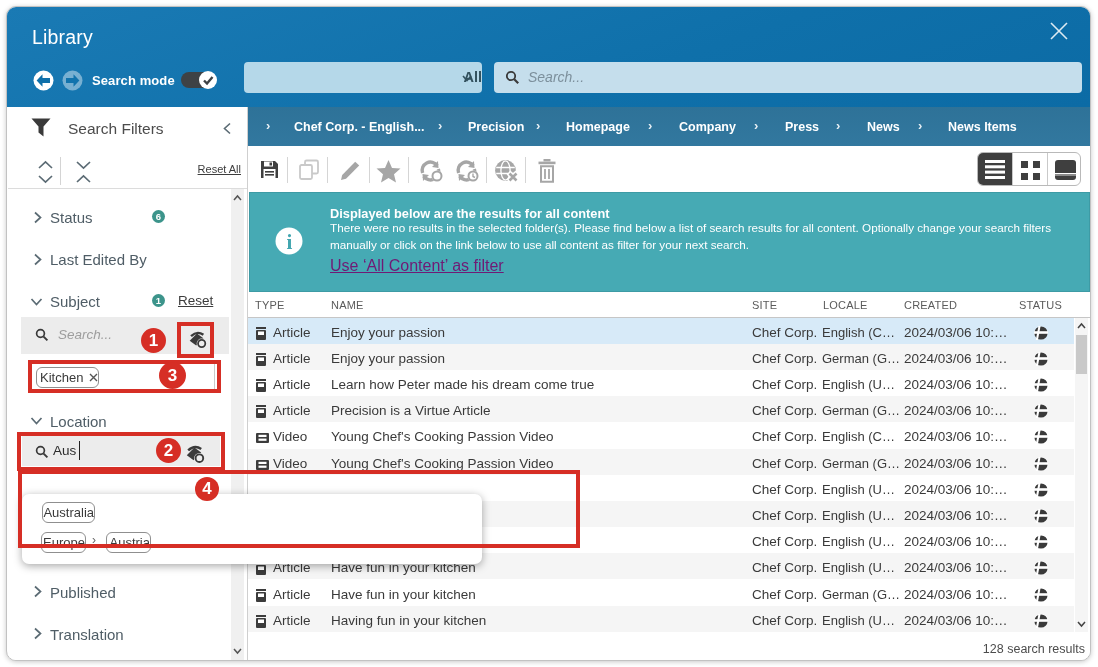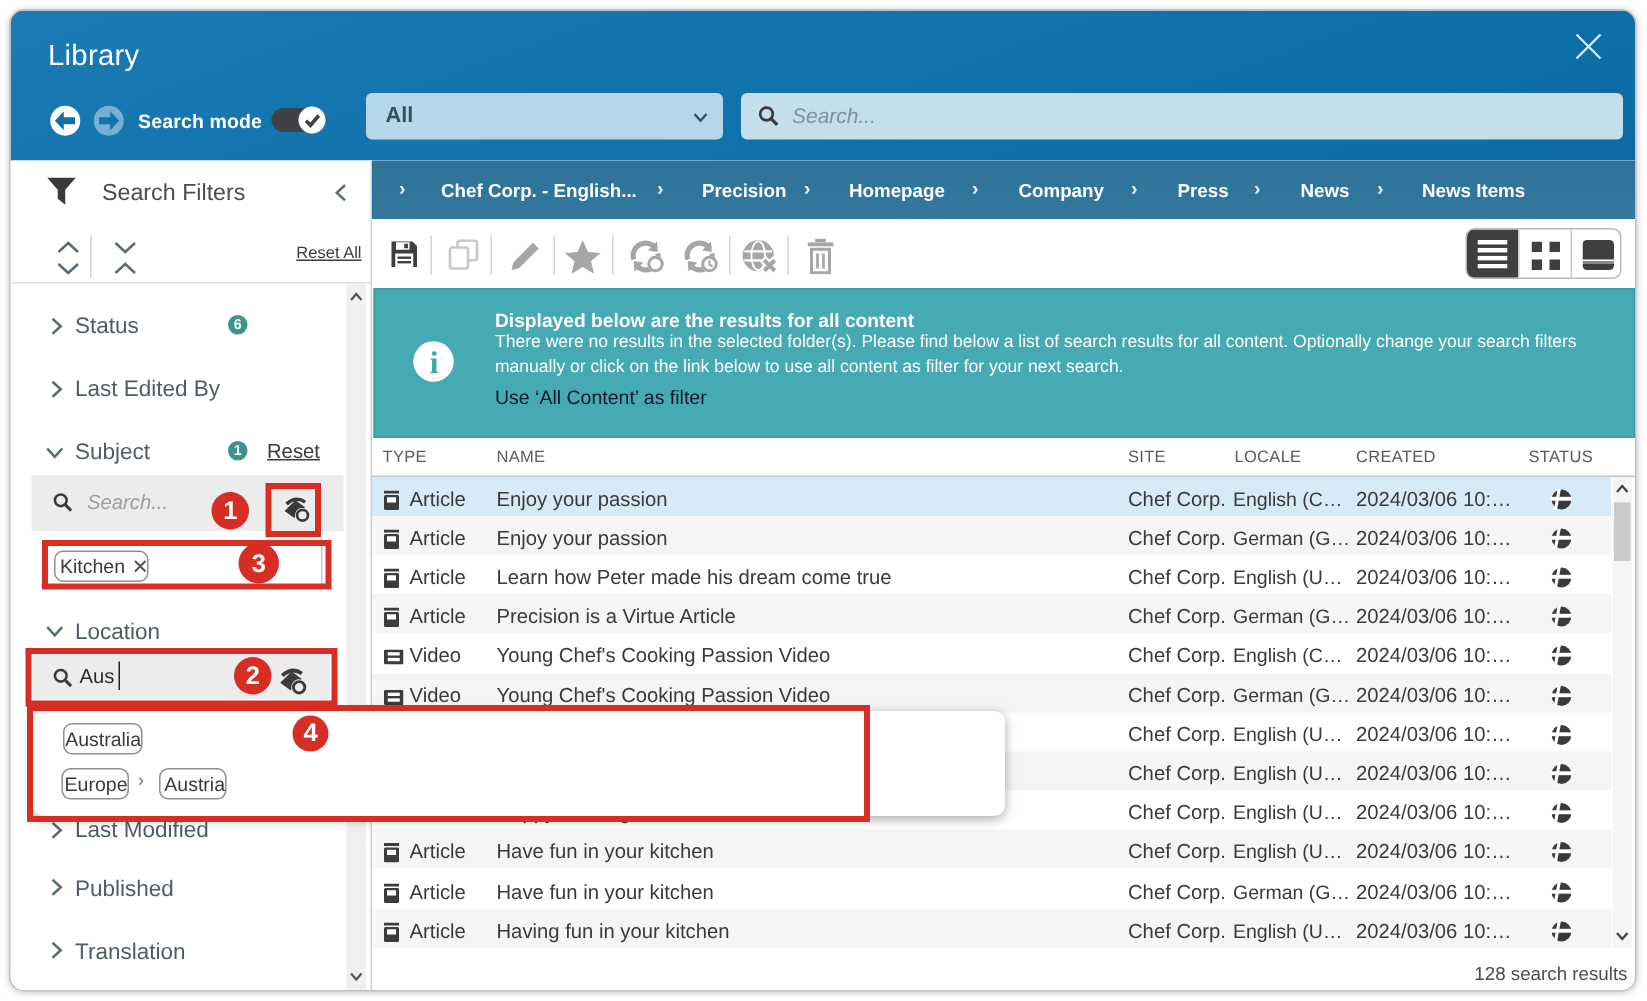--- a/index.html
+++ b/index.html
@@ -6,21 +6,21 @@
   html,body { width:1098px; height:667px; background:#fff; font-family:"Liberation Sans", sans-serif; overflow:hidden; }
   .dlg { position:absolute; left:6px; top:6px; width:1085px; height:655px; background:#fff; border:1px solid #c2c2c2; border-radius:10px; overflow:hidden; box-shadow:0 1px 5px rgba(0,0,0,.22); }
   .abs { position:absolute; }
 
   
   .hdr { position:absolute; left:0; top:0; width:100%; height:100px; background:linear-gradient(160deg,#1a7ab4 0%,#0f70aa 60%,#0c6ba5 100%); }
   .hdr .title { position:absolute; left:25px; top:19px; font-size:19.5px; color:#fff; letter-spacing:.2px; }
   .searchmode { position:absolute; left:85px; top:66px; color:#fff; font-size:13px; font-weight:700; letter-spacing:.1px; }
   .toggle { position:absolute; left:174px; top:65px; width:34px; height:16px; background:#3e4245; border-radius:8px; }
   .toggle .knob { position:absolute; right:-2px; top:-1px; width:18px; height:18px; background:#fff; border-radius:50%; }
-  .selectall { position:absolute; left:237px; top:55px; width:238px; height:31px; background:#b5d8e9; border-radius:4px; color:#33525f; font-size:14.5px; font-weight:700; line-height:31px; padding-left:13px; }
+  .selectall { position:absolute; left:237px; top:55px; width:238px; height:31px; background:#b5d8e9; border-radius:4px; color:#33525f; font-size:14.5px; font-weight:700; line-height:31px; padding-left:13px;text-align:right; }
   .selectall .chev { position:absolute; right:9px; top:10px; }
   .searchbox { position:absolute; left:487px; top:55px; width:588px; height:31px; background:#c5deec; border-radius:4px; line-height:31px; }
   .searchbox .ph { position:absolute; left:34px; top:0; font-style:italic; color:#7d909c; font-size:14px; }
 
   
   .side { position:absolute; left:1px; top:100px; width:240px; height:553px; background:#fff; border-right:1px solid #cfcfcf; }
   .sf-title { position:absolute; left:60px; top:13px; font-size:15.5px; color:#4c4c4c; }
   .side .divider { position:absolute; left:0; top:81px; width:100%; height:1px; background:#dcdcdc; }
   .resetall { position:absolute; right:6px; top:56px; font-size:11px; color:#3c3c3c; text-decoration:underline; }
   .sec-title { position:absolute; font-size:15px; color:#4f5d66; font-weight:400; }
@@ -34,21 +34,21 @@
   .main { position:absolute; left:241px; top:100px; width:844px; height:553px; background:#fff; }
   .crumb { position:absolute; left:0; top:0; width:100%; height:39px; background:linear-gradient(180deg,#2e7298 0%,#32789f 100%); color:#fff; font-size:12.5px; font-weight:700; }
   .crumb .itm { position:absolute; top:13px; white-space:nowrap; }
   .crumb .sep { position:absolute; top:11px; color:#e8f0f5; font-weight:700; font-size:13px; }
   .toolbar { position:absolute; left:0; top:40px; width:100%; height:44px; background:#fff; }
   .tb-sep { position:absolute; top:10px; width:1px; height:26px; background:#d5d5d5; }
   .viewtgl { position:absolute; left:729px; top:45px; width:104px; height:34px; border:1px solid #b9b9b9; border-radius:6px; overflow:hidden; background:#fff; }
   .banner { position:absolute; left:1px; top:85px; width:841px; height:100px; background:#46aab4; border:1px solid #3d9ba5; color:#fff; }
   .banner .tt { position:absolute; left:80px; top:13px; font-size:12.8px; font-weight:700; white-space:nowrap; }
   .banner .bd { position:absolute; left:80px; top:27px; font-size:11.7px; line-height:16.5px; white-space:nowrap; }
-  .banner .lnk { position:absolute; left:80px; top:64px; font-size:13px; color:#0f172a; }
+  .banner .lnk { position:absolute; left:80px; top:64px; font-size:16px; color:#701a75; text-decoration:underline; }
   .thead { position:absolute; left:0; top:185px; width:844px; height:26px; background:#fff; border-bottom:1px solid #c6c6c6; font-size:11px; color:#5b5b5b; letter-spacing:.2px; }
   .thead span { position:absolute; top:7px; }
   .row { position:absolute; left:0; width:826px; height:26px; font-size:13.5px; color:#3a3a3a; }
   .row.sel { background:#d7eaf8; }
   .row.alt { background:#f5f5f5; }
   .row span { position:absolute; top:7px; white-space:nowrap; }
   .row .ticon { position:absolute; left:8px; top:9px; }
   .row .ttext { left:25px; }
   .row .nm { left:83px; }
   .row .st { left:504px; }
@@ -57,21 +57,21 @@
   .row .stat { position:absolute; left:786px; top:8px; }
   .m-scroll { position:absolute; left:827px; top:211px; width:13px; height:314px; background:#f5f5f5; }
   .m-scroll .thumb { position:absolute; left:1px; top:17px; width:11px; height:39px; background:#c9c9c9; }
   .results { position:absolute; right:7px; top:535px; font-size:12.5px; color:#4c4c4c; }
 
   
   .rbox { position:absolute; border:4px solid #d62e25; z-index:50; }
   .rcirc { position:absolute; background:#d62e25; border-radius:50%; color:#fff; font-weight:700; text-align:center; z-index:51; }
 
   
-  .panel { position:absolute; left:15px; top:467px; width:648px; height:70px; background:#fff; border-radius:7px; box-shadow:0 2px 8px rgba(0,0,0,.35); z-index:40; }
+  .panel { position:absolute; left:15px; top:487px; width:460px; height:70px; background:#fff; border-radius:7px; box-shadow:0 2px 8px rgba(0,0,0,.35); z-index:40; }
   .tag { position:absolute; border:1.4px solid #8f8f8f; border-radius:6px; font-size:13px; color:#3a3a3a; text-align:right; background:#fff; }
 </style>
 </head>
 <body>
 <div class="dlg">
 
   <div class="hdr">
     <div class="title">Library</div>
     <svg class="abs" style="left:1042px;top:14px;" width="20" height="20" viewBox="0 0 20 20">
         <path d="M2 2 L18 18 M18 2 L2 18" stroke="#ddeaf2" stroke-width="1.6"></path>

